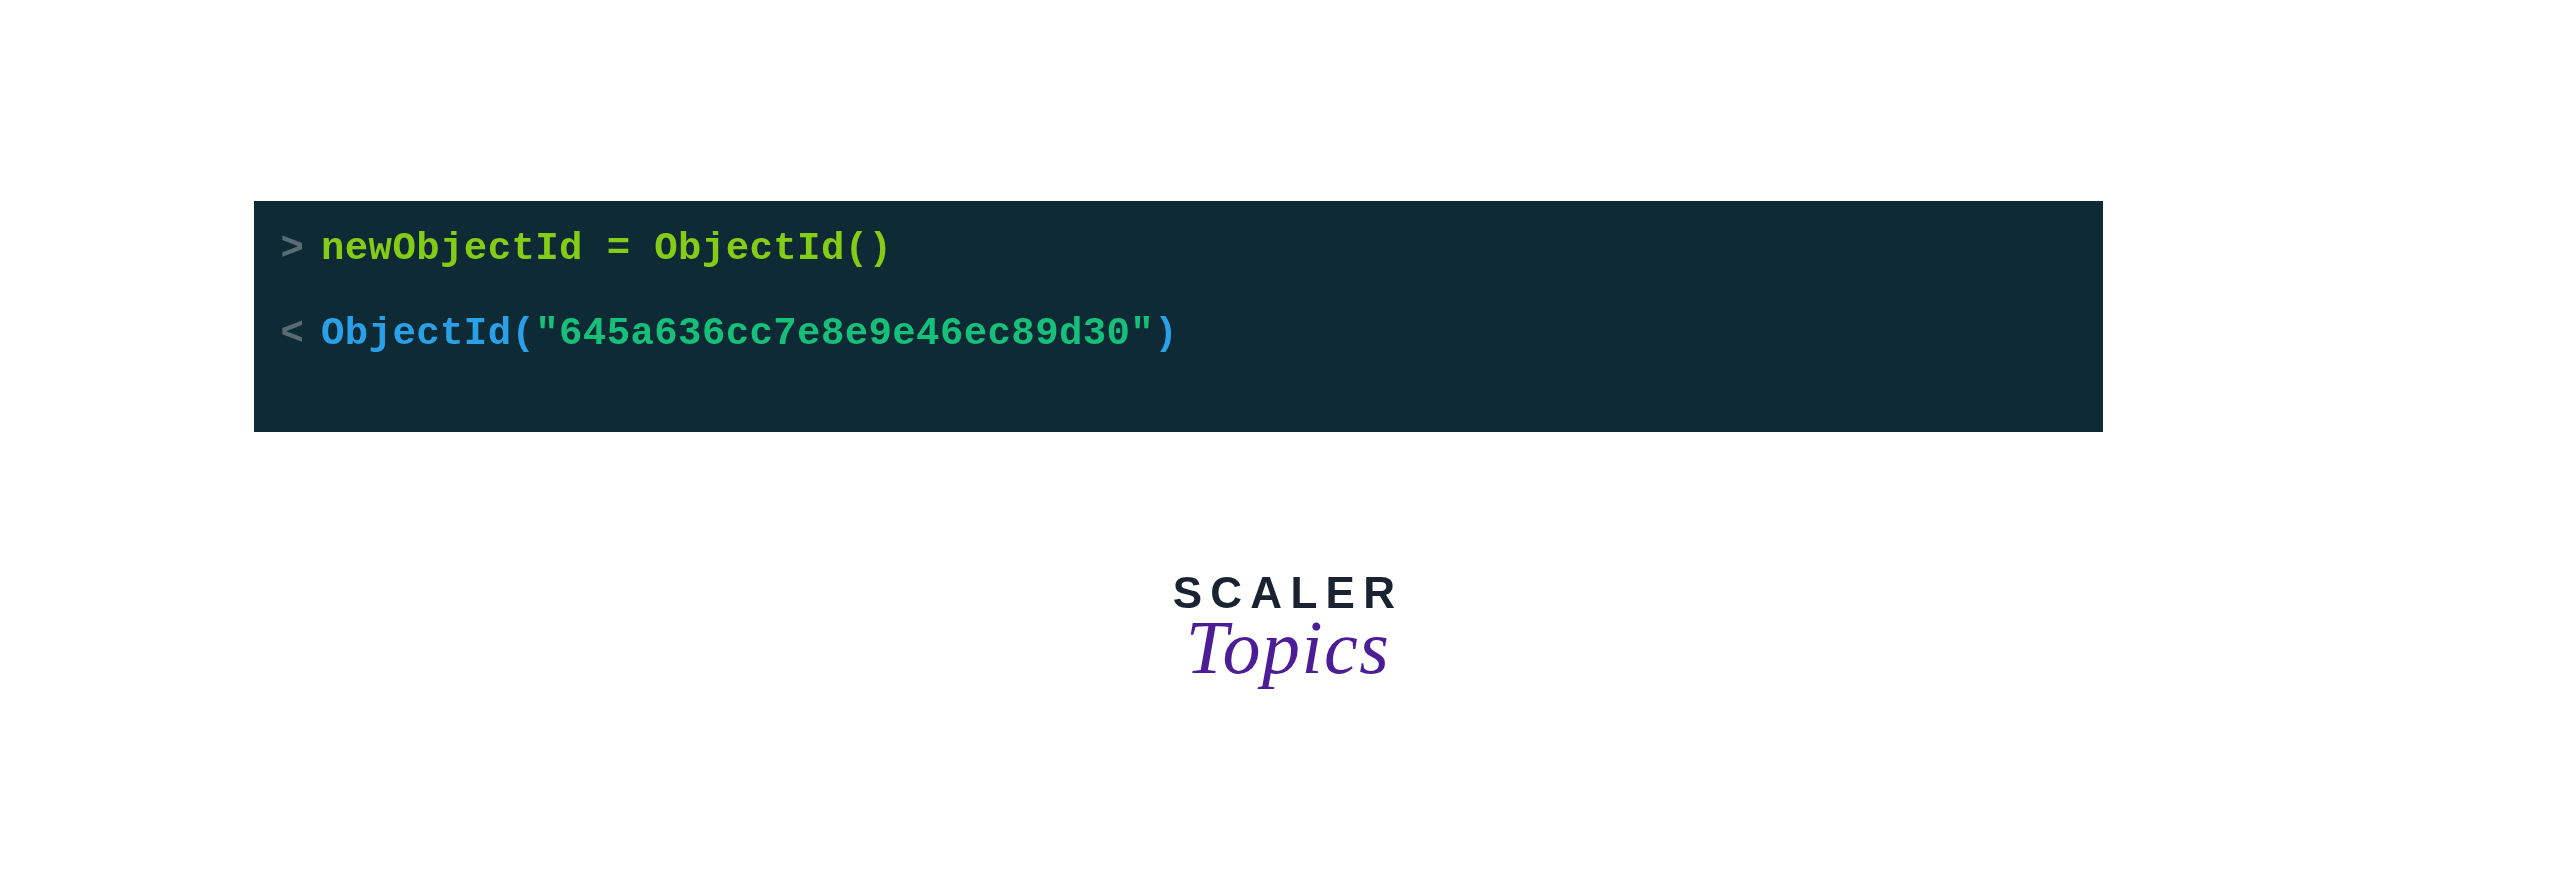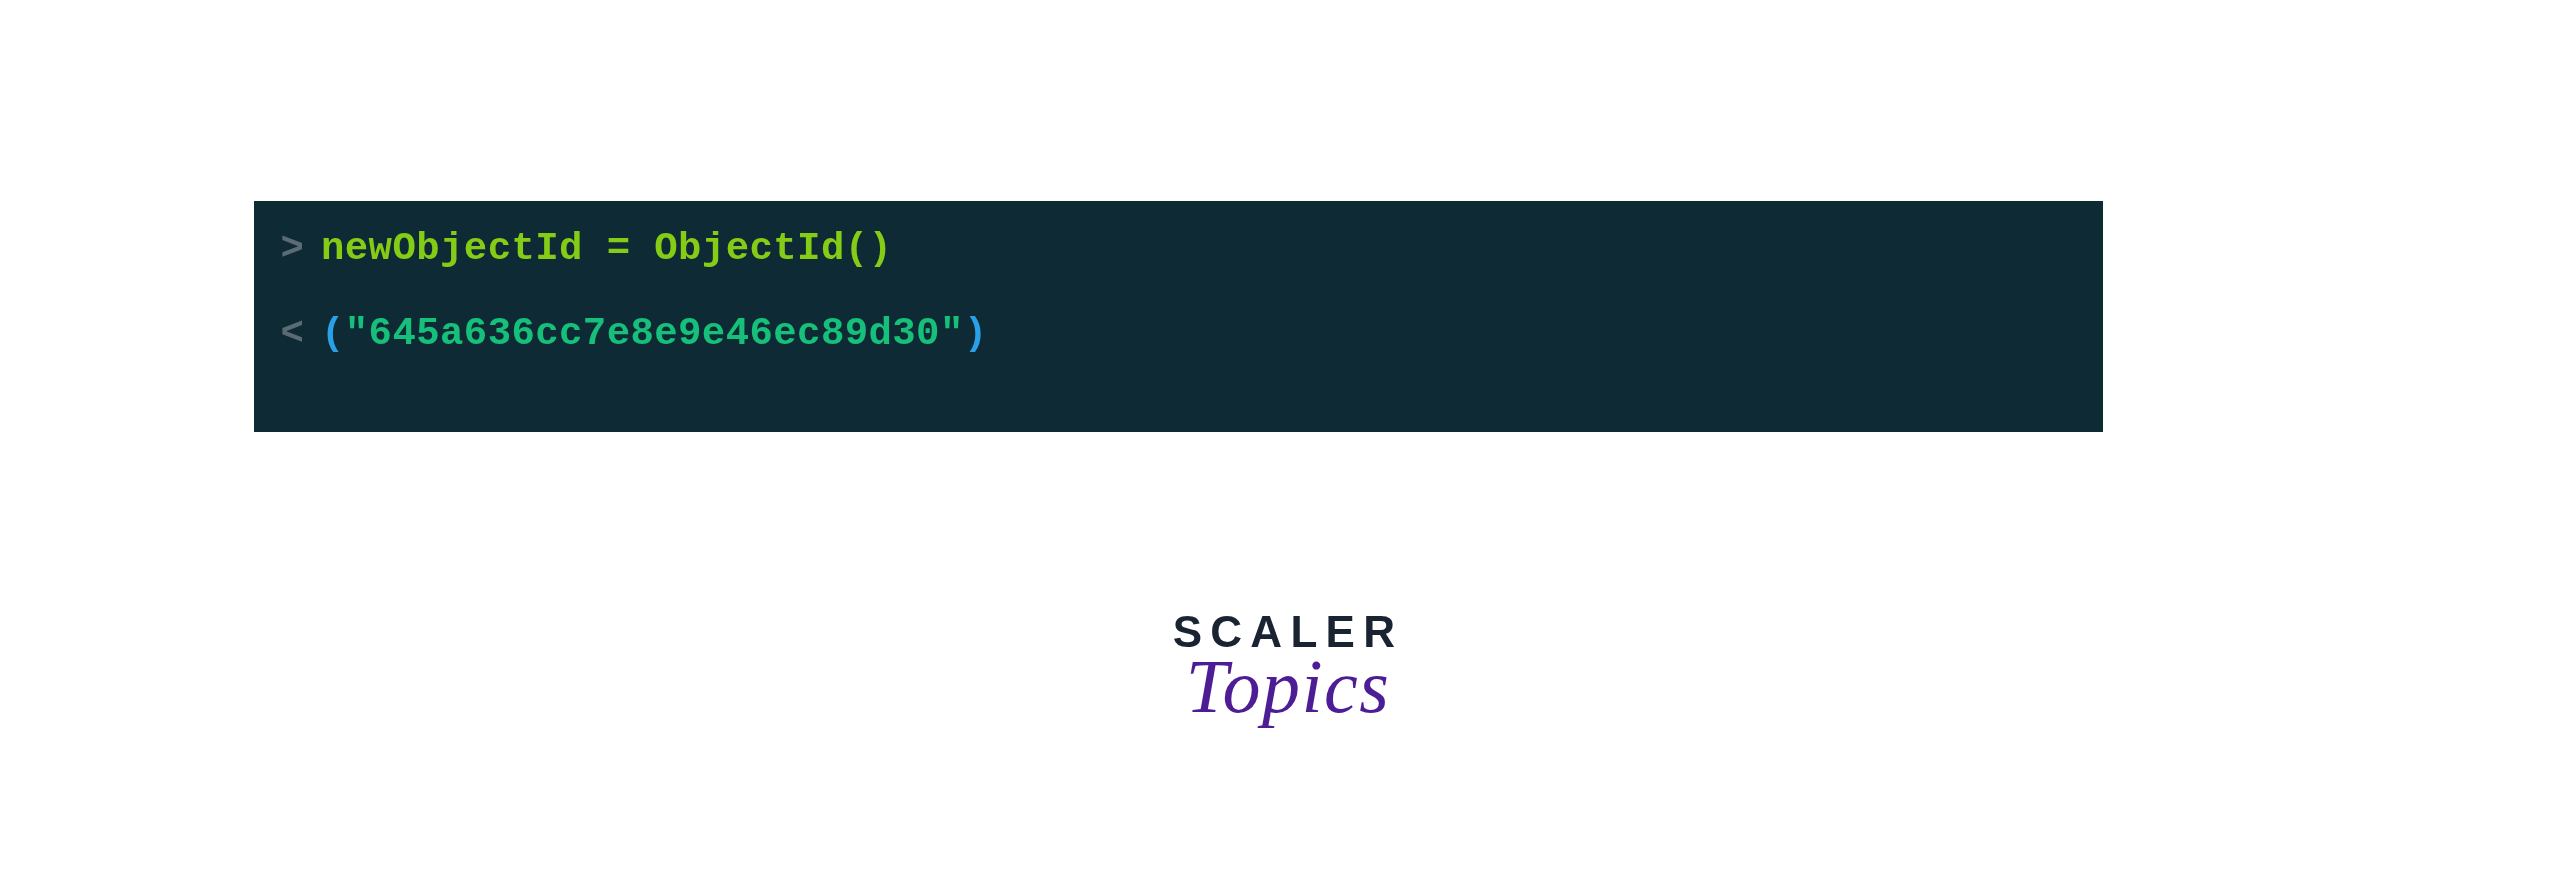--- a/index.html
+++ b/index.html
@@ -55,21 +55,20 @@
   }
   .code-string {
     color: #16c07a;
   }
   .logo {
     position: absolute;
     left: 50%;
     top: 568px;
     transform: translateX(-50%);
     text-align: center;
-    margin-top: 39px;
   }
   .logo-top {
     font-family: Arial, Helvetica, sans-serif;
     font-size: 44px;
     font-weight: 900;
     letter-spacing: 8.3px;
     color: #1a2332;
   }
   .logo-bottom {
     font-family: 'Brush Script MT', cursive;
@@ -84,20 +83,21 @@
 </head>
 <body>
 
 <div class="terminal">
   <div class="line line1">
     <span class="prompt-in">&gt;</span>
     <span class="code-white">newObjectId = ObjectId()</span>
   </div>
   <div class="line">
     <span class="prompt-out">&lt;</span>
+    <span class="code-blue">ObjectId</span>
       <span class="code-paren">(</span>
       <span class="code-string">"645a636cc7e8e9e46ec89d30"</span>
       <span class="code-paren">)</span>
   </div>
 </div>
 
 <div class="logo">
   <div class="logo-top">SCALER</div>
   <div class="logo-bottom">Topics</div>
 </div>

